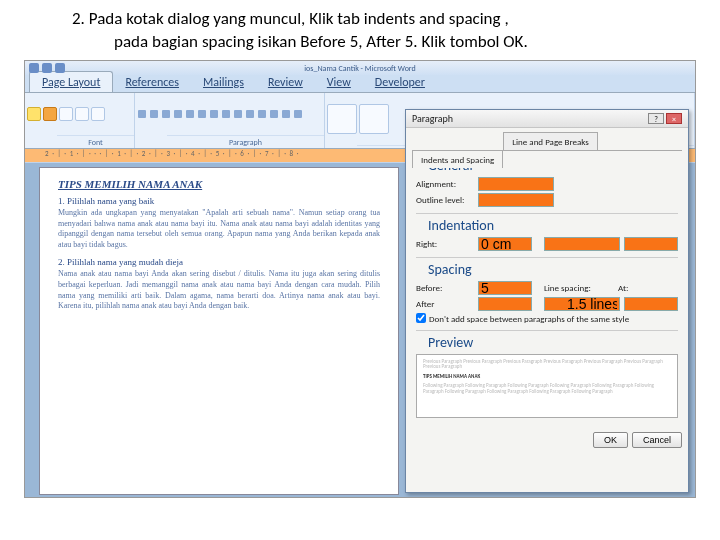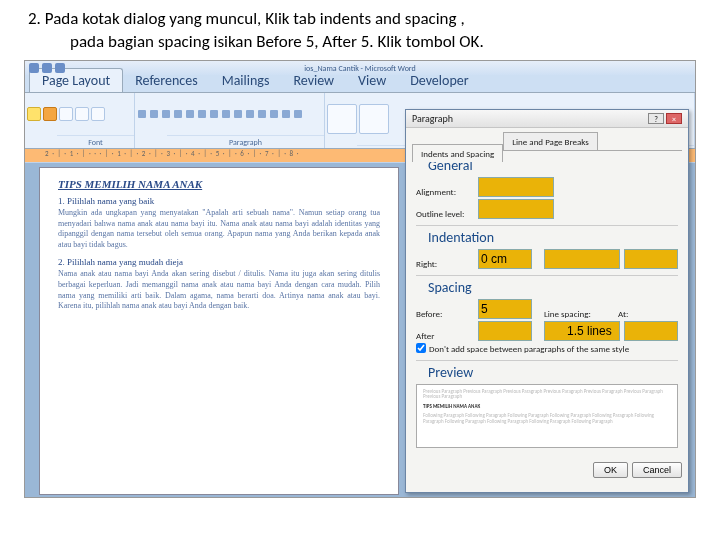--- a/index.html
+++ b/index.html
@@ -1,27 +1,27 @@
 <!DOCTYPE html>
 <html><head>
 <meta charset="utf-8">
 <style>
   * { box-sizing: border-box; margin: 0; padding: 0; }
   body { width: 720px; height: 540px; font-family: Calibri, Arial, sans-serif; background: #fff; overflow: hidden; font-size: 11px; }
-  .instruction { padding: 8px 30px 6px 28px; font-size: 17px; line-height: 1.35; font-family: Calibri, sans-serif; }
+  .instruction { padding: 8px 30px 6px 28px; font-size: 17px; line-height: 1.35; font-family: Calibri, sans-serif; margin-left: 44px; }
   .instruction .indent { padding-left: 42px; }
   .screenshot { margin: 0 24px; border: 1px solid #999; height: 438px; position: relative; background: #f9fbfd; overflow: hidden; }
 
   
   .titlebar { height: 14px; background: linear-gradient(#e6eef9,#cfe0f4); display:flex; justify-content:center; align-items:center; font-size:8px; color:#3a5a88; }
   .qat { position:absolute; left:4px; top:2px; display:flex; gap:3px; }
   .qat span { width:10px; height:10px; display:inline-block; background:#6a8ec7; border-radius:2px; }
 
   
-  .tabs { height: 18px; background:#cddff3; border-bottom:1px solid #9ab; display:flex; align-items:flex-end; padding-left:4px; font-size:14px; color:#2a4a78; }
+  .tabs { height: 18px; background:#cddff3; border-bottom:1px solid #9ab; display:flex; align-items:flex-end; padding-left:4px; font-size:12px; color:#2a4a78;text-decoration:underline; }
   .tabs .tab { padding:3px 12px; }
   .tabs .tab.active { background:#e9f1fb; border:1px solid #9ab; border-bottom:none; border-radius:3px 3px 0 0; }
 
   
   .ribbon { height: 56px; background:#e9f1fb; border-bottom:1px solid #9ab; display:flex; }
   .group { border-right:1px solid #c0d3ea; flex:0 0 auto; display:flex; flex-direction:column; }
   .group .body { flex:1; display:flex; padding:2px; gap:2px; align-items:center; }
   .group .label { text-align:center; font-size:8px; color:#4a6a98; border-top:1px solid #d0dff2; padding:1px 0;margin-left:32px; }
   .iconbtn { width:14px; height:14px; border:1px solid #b0c7e5; background:#f7faff; border-radius:2px; }
   .iconbtn.big { width:30px; height:30px; }
@@ -38,28 +38,28 @@
   .doc-p { color:#5a75a5; font-size:8px; line-height:1.35; text-align:justify; }
 
   
   .dialog { position:absolute; right:6px; top:48px; width:284px; height:384px; background:#f4f4f2; border:1px solid #6b85a5; box-shadow:2px 2px 4px rgba(0,0,0,0.3); font-size:10px; color:#222; }
   .dialog .dtitle { height:18px; background:linear-gradient(#f7f7f7,#e2e2e2); display:flex; align-items:center; padding:0 6px; border-bottom:1px solid #c5c5c5; font-size:10px; }
   .dialog .dtitle .winbtns { margin-left:auto; display:flex; gap:2px; }
   .dialog .dtitle .winbtns span { width:16px; height:11px; border:1px solid #888; background:#e8e8e8; font-size:8px; text-align:center; line-height:10px; }
   .dialog .dtitle .winbtns .close { background:#d66; color:#fff; border-color:#a33; }
   .dtabs { display:flex; padding:4px 6px 0; gap:0; }
   .dtab { padding:3px 8px; border:1px solid #aaa; border-bottom:none; background:#eee; font-size:9px; }
-  .dtab.active { background:#f4f4f2; position:relative; top:12px; }
+  .dtab.active { background:#f4f4f2; position:relative; top:18px; }
   .dbody { border-top:1px solid #aaa; margin:0 6px; padding:6px 4px 4px; }
   .sect { margin-bottom:6px; }
   .sectlabel { color:#1a4a88; font-size:14px; margin-bottom:3px;margin-left:12px; }
-  .row { display:flex; align-items:flex-end; gap:4px; margin:2px 0; font-size:9px; }
+  .row { display:flex; align-items:center; gap:4px; margin:2px 0; font-size:9px; }
   .row label { width:58px; }
   .row .col2 { width:70px; margin-left:8px; }
-  .inp { border:1px solid #8aa; background:#eab308; height:20px; font-size:12px; padding:0 2px; }
+  .inp { border:1px solid #8aa; background:#f97316; height:14px; font-size:14px; padding:0 2px; }
   .inp.combo { width:76px;padding-left:22px; }
   .inp.spin { width:54px; }
   .chk { display:flex; align-items:center; gap:3px; font-size:9px; }
   .chk input { width:10px; height:10px; }
   .preview { border:1px solid #aaa; background:#fff; height:64px; margin:2px 0 6px; padding:4px 6px; font-size:5px; color:#999; overflow:hidden; line-height:1.1; }
   .preview .pvline { color:#bbb; }
   .preview .pvstrong { color:#333; font-weight:bold; margin:4px 0; }
   .dbuttons { display:flex; gap:4px; padding:4px 6px; justify-content:flex-end; }
   .dbuttons .left { margin-right:auto; display:flex; gap:4px; }
   .btn { border:1px solid #888; background:linear-gradient(#fefefe,#e3e3e3); padding:2px 10px; font-size:9px; border-radius:2px; }

